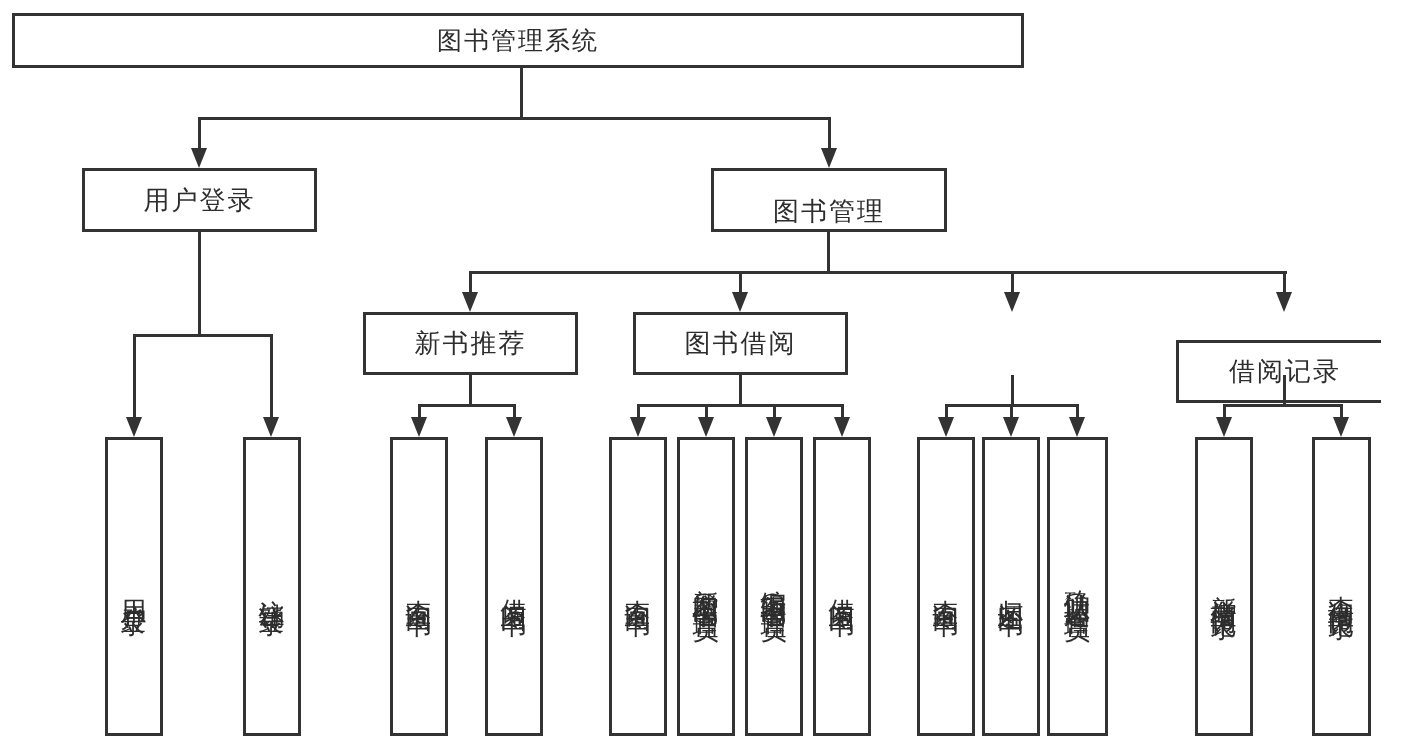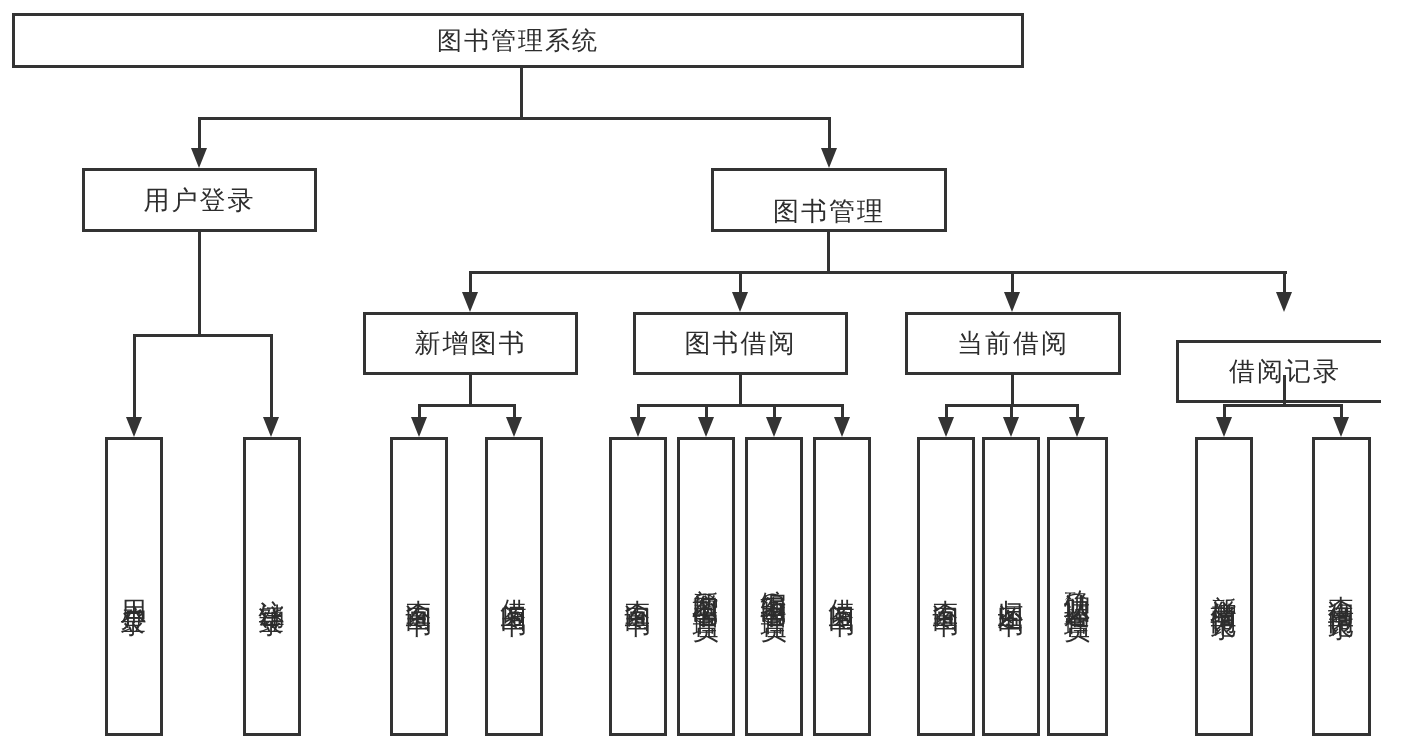--- a/index.html
+++ b/index.html
@@ -89,27 +89,24 @@
   <div class="vline" style="left:469px;top:271px;height:26px;"></div>
   <div class="arrow" style="left:462px;top:292px;"></div>
   <div class="vline" style="left:739px;top:271px;height:26px;"></div>
   <div class="arrow" style="left:732px;top:292px;"></div>
   <div class="vline" style="left:1011px;top:271px;height:26px;"></div>
   <div class="arrow" style="left:1004px;top:292px;"></div>
   <div class="vline" style="left:1283px;top:271px;height:26px;"></div>
   <div class="arrow" style="left:1276px;top:292px;"></div>
 
   <div class="box hbox" style="left:363px;top:312px;width:215px;height:63px;">
-    <span>新增图书</span>
+    <span>新书推荐</span>
   </div>
   <div class="box hbox" style="left:633px;top:312px;width:215px;height:63px;">
     <span>图书借阅</span>
-  </div>
-  <div class="box hbox" style="left:905px;top:312px;width:216px;height:63px;">
-    <span>当前借阅</span>
   </div>
   <div class="box hbox" style="left:1176px;top:312px;width:218px;height:63px;margin-top:28px;">
     <span>借阅记录</span>
   </div>
 
   <div class="vline" style="left:469px;top:375px;height:31px;"></div>
   <div class="hline" style="left:418px;top:404px;width:97px;"></div>
   <div class="vline" style="left:418px;top:404px;height:16px;"></div>
   <div class="arrow" style="left:411px;top:417px;"></div>
   <div class="vline" style="left:513px;top:404px;height:16px;"></div>

